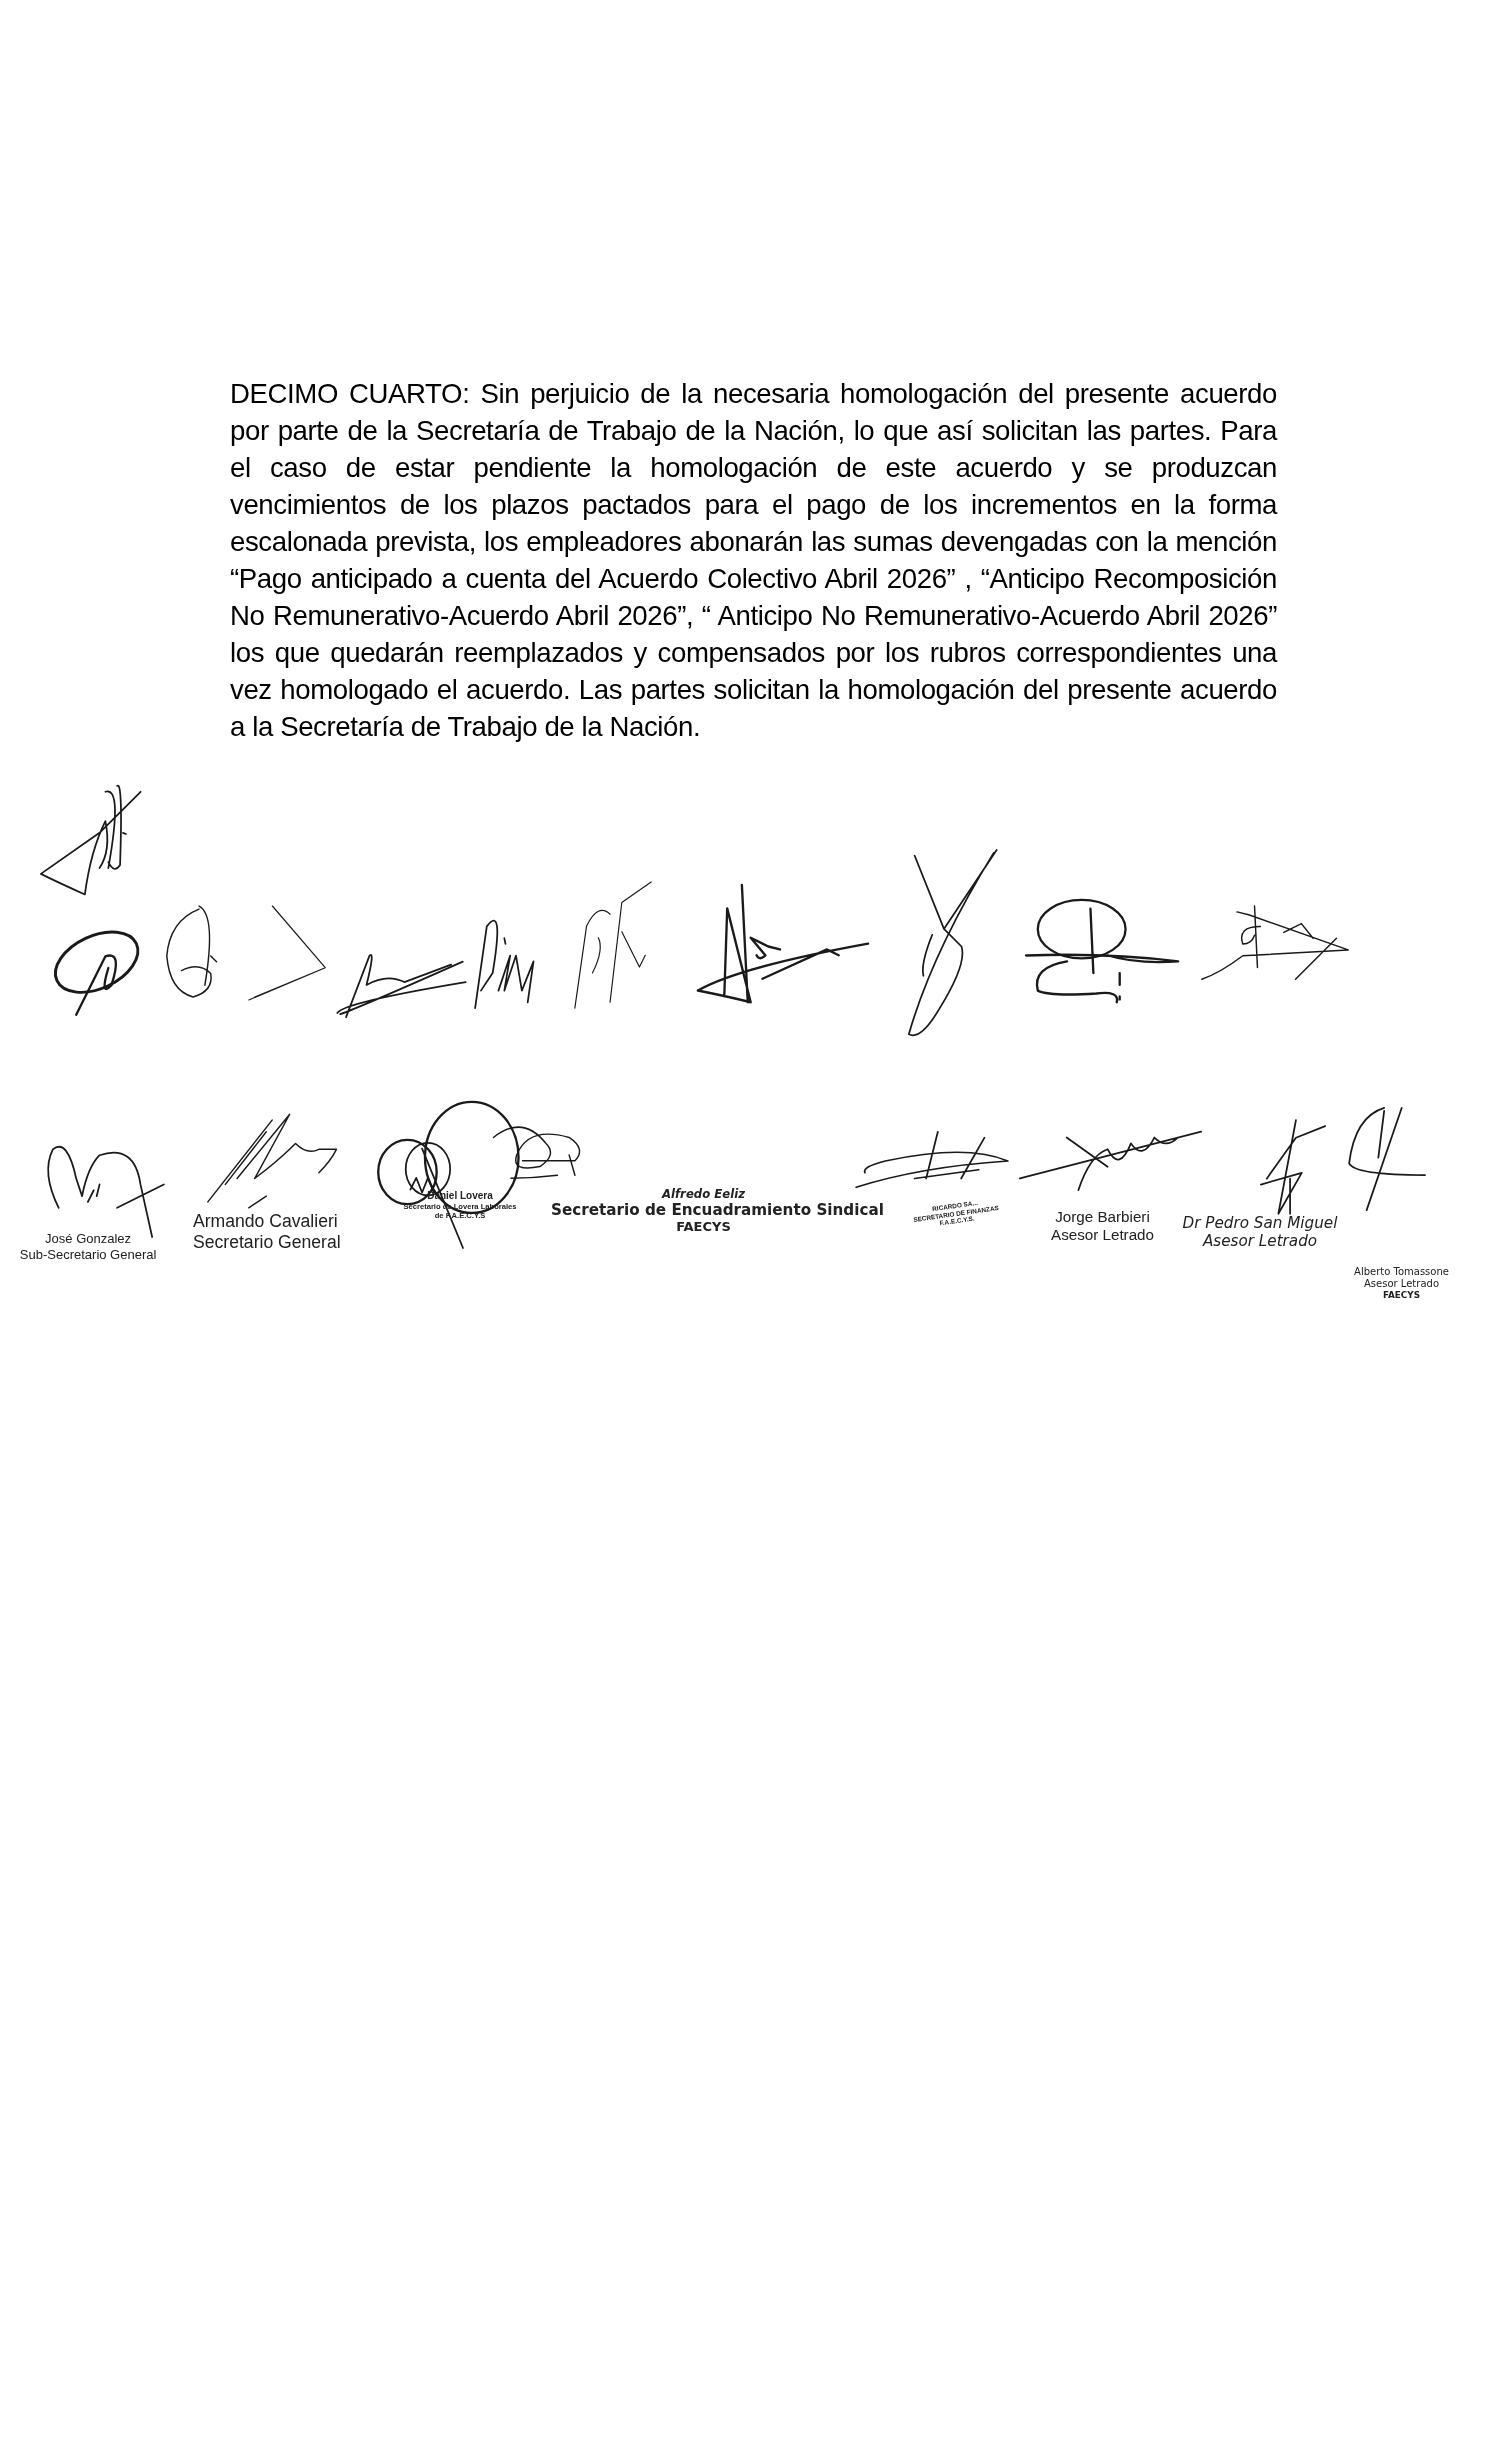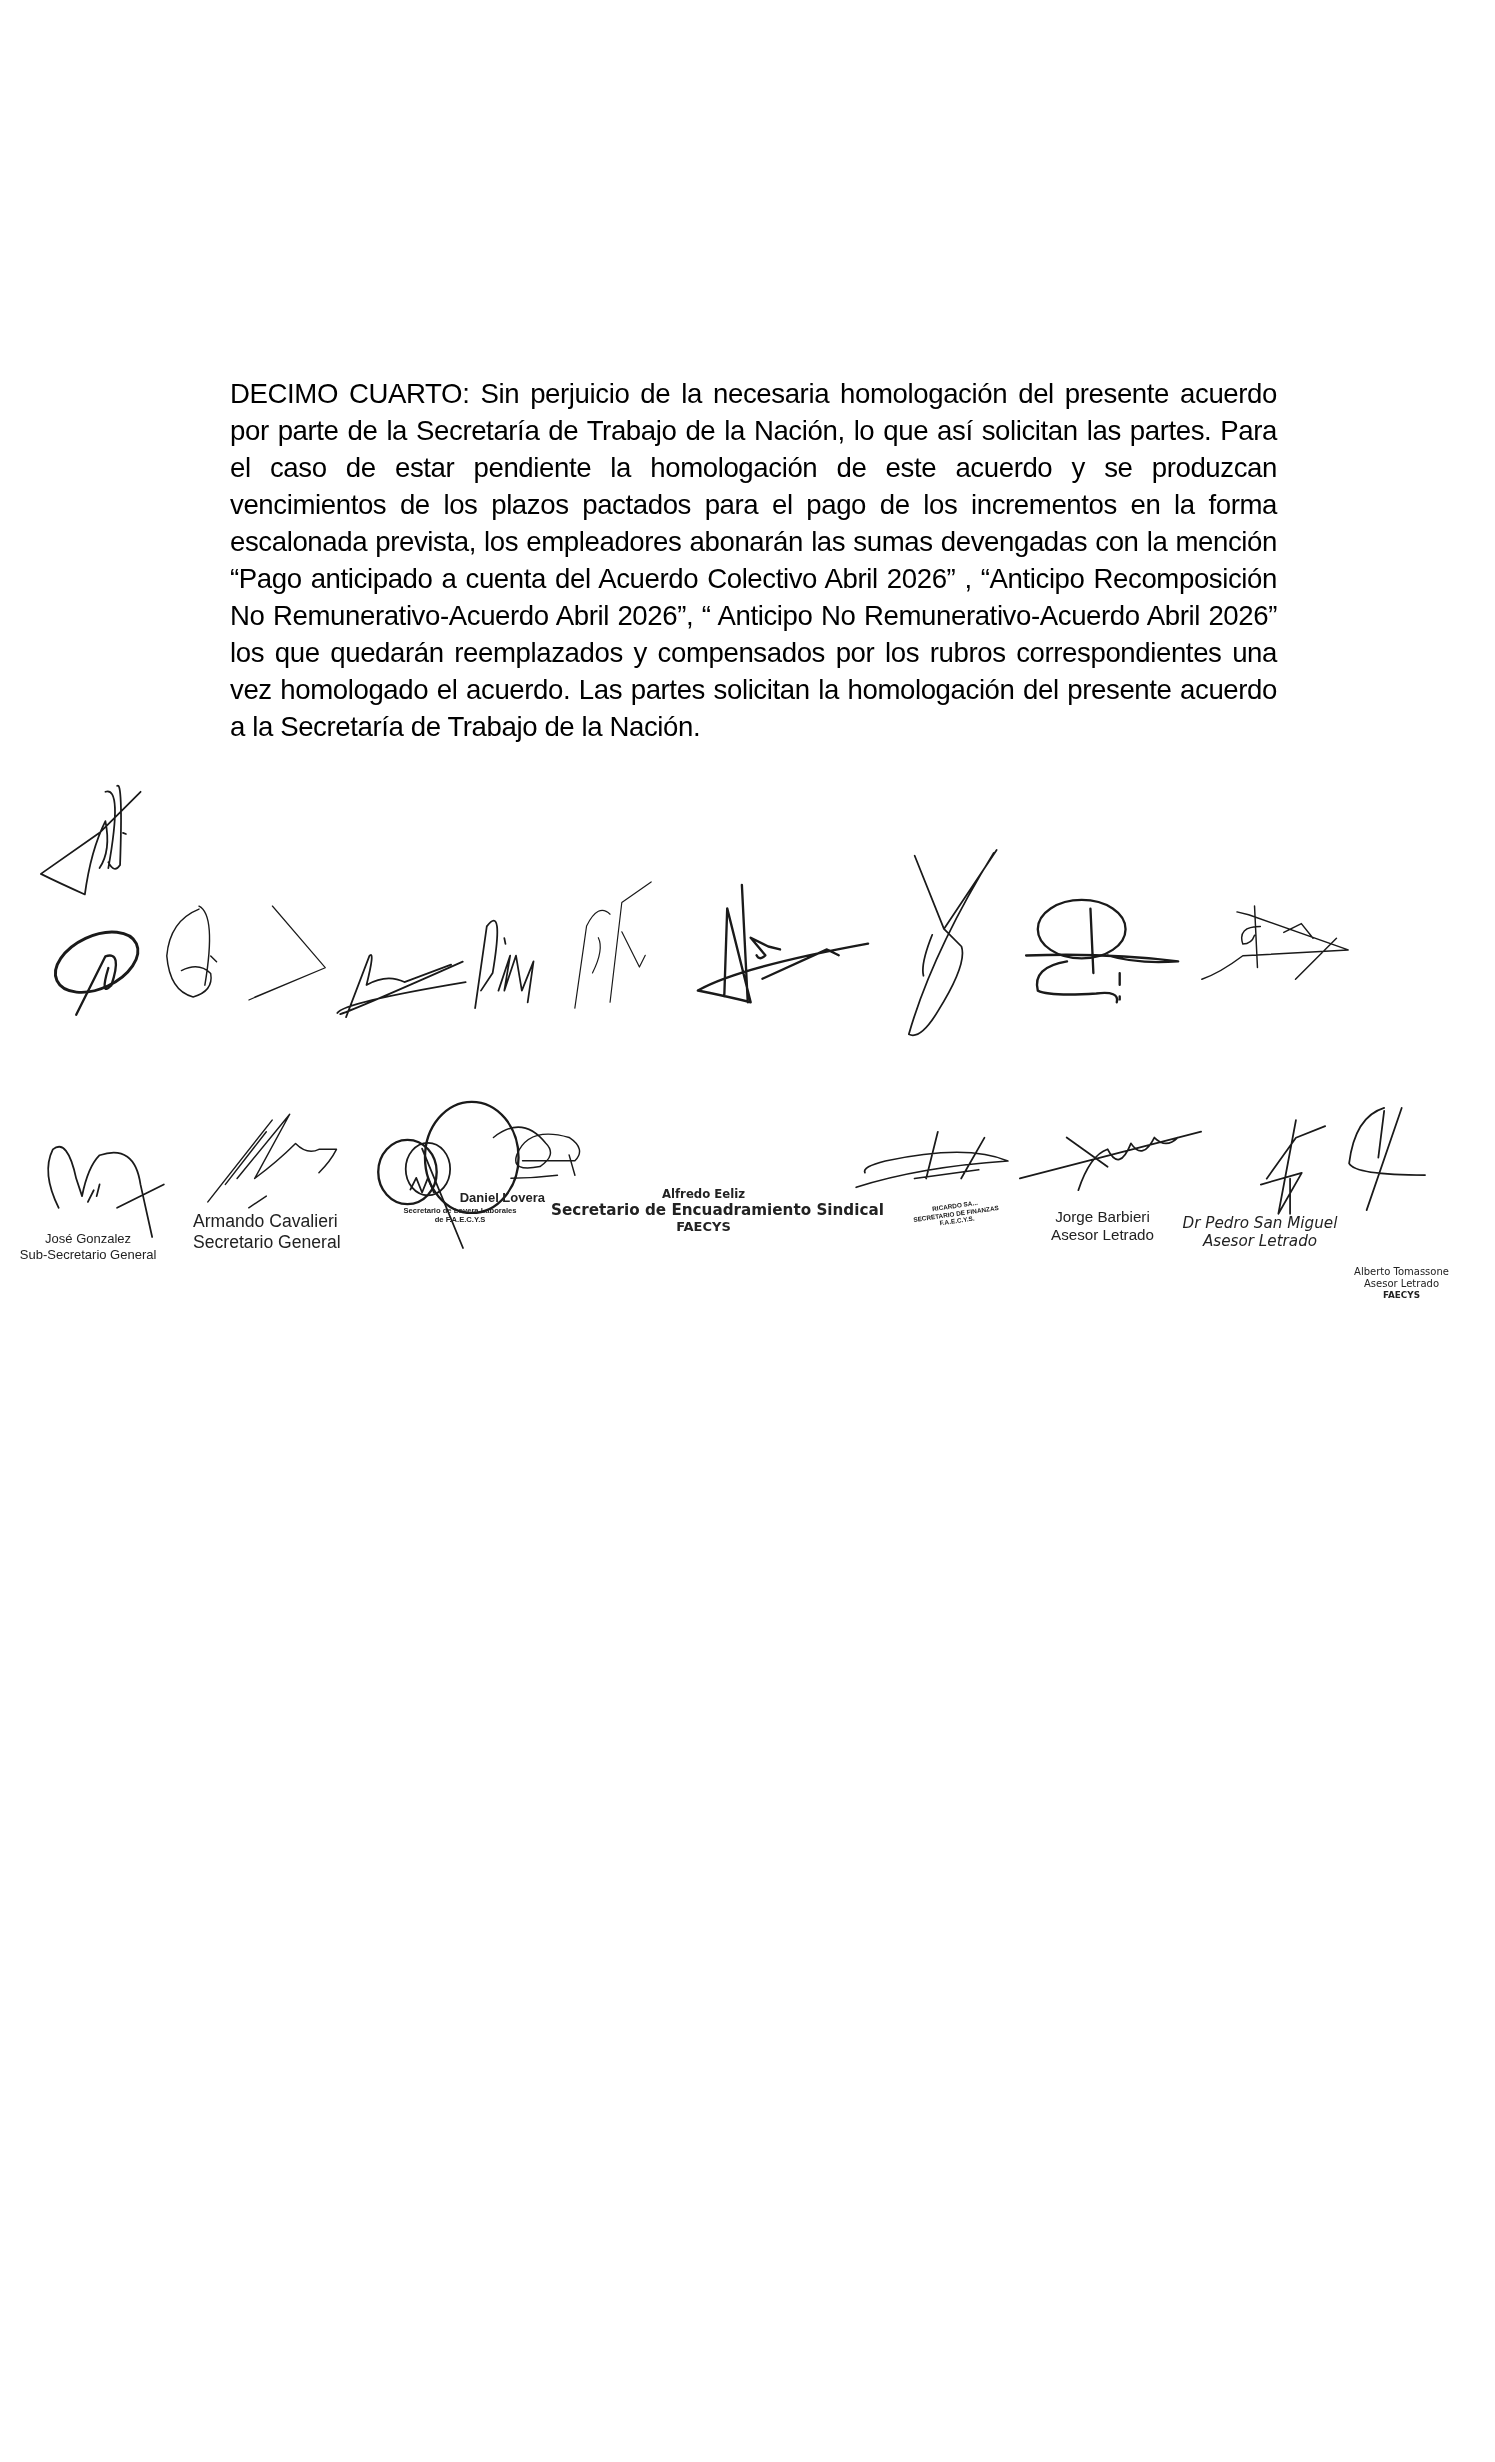--- a/index.html
+++ b/index.html
@@ -121,32 +121,32 @@
 
   <div class="sig" style="left:375px;top:1096px;width:176px;height:152px;">
     <svg width="176" height="152" viewBox="0 0 300 260">
         <ellipse cx="55" cy="130" rx="50" ry="55" stroke-width="4"></ellipse>
         <ellipse cx="90" cy="125" rx="38" ry="45" stroke-width="3"></ellipse>
         <ellipse cx="165" cy="105" rx="80" ry="95" stroke-width="4"></ellipse>
         <path stroke-width="3" d="M80 90 L150 260 M60 160 L70 140 L80 165 L90 140 L100 165"></path>
       </svg>
   </div>
   <div class="caption cap-bold" style="left:375px;top:1190px;width:170px;font-size:7.6px;">
-    <span style="font-size:13px;text-align:right;">Daniel Lovera</span>
+    <span style="font-size:10px;">Daniel Lovera</span>
     <span>Secretario de Lovera Laborales</span>
     <span>de F.A.E.C.Y.S</span>
   </div>
 
   <div class="sig" style="left:487px;top:1120px;width:106px;height:64px;">
     <svg width="106" height="64" viewBox="0 0 180 110">
         <path stroke-width="2.5" stroke="#555" d="M10 30 Q60 -10 100 40 Q120 60 90 80 Q40 90 50 60 Q70 10 140 30 Q170 50 150 70 L60 70 M40 100 Q80 100 120 95 M140 60 L150 95"></path>
       </svg>
   </div>
   <div class="caption cap-sans cap-bold" style="left:551px;top:1187px;width:305px;font-size:13px;">
-    <span style="font-size:11.7px;">Alfredo Eeliz</span>
+    <span style="font-size:11.7px;font-style:italic;">Alfredo Eeliz</span>
     <span style="font-size:15.2px;">Secretario de Encuadramiento Sindical</span>
     <span>FAECYS</span>
   </div>
 
   <div class="sig" style="left:850px;top:1126px;width:164px;height:70px;">
     <svg width="164" height="70" viewBox="0 0 280 120">
         <path stroke-width="3" d="M10 105 Q120 70 270 60 Q200 30 60 60 Q20 70 25 80 M150 10 L130 90 M230 20 L190 90 M110 90 L220 75"></path>
       </svg>
   </div>
   <div class="caption cap-bold" style="left:906px;top:1202px;width:100px;font-size:6.4px;transform:rotate(-8deg);">

